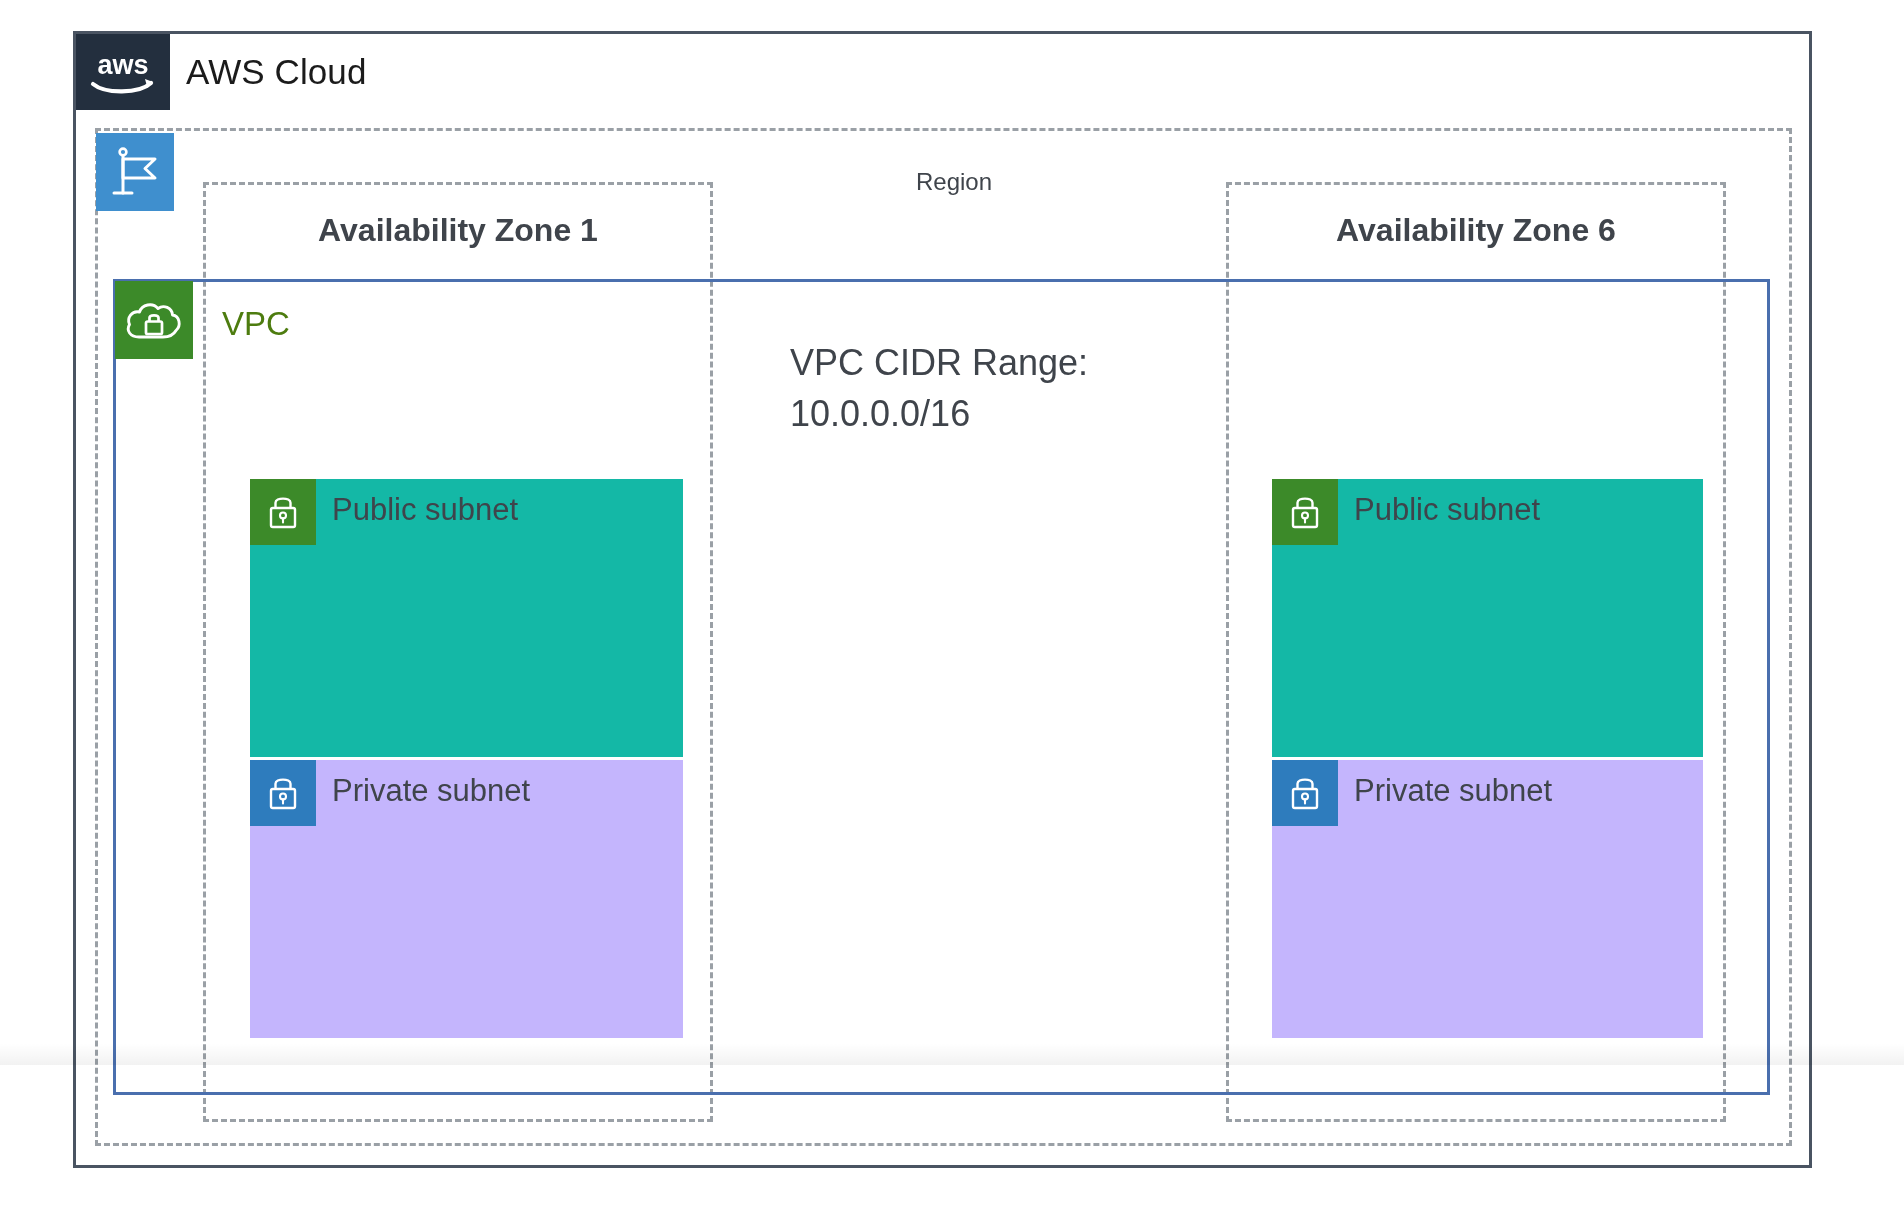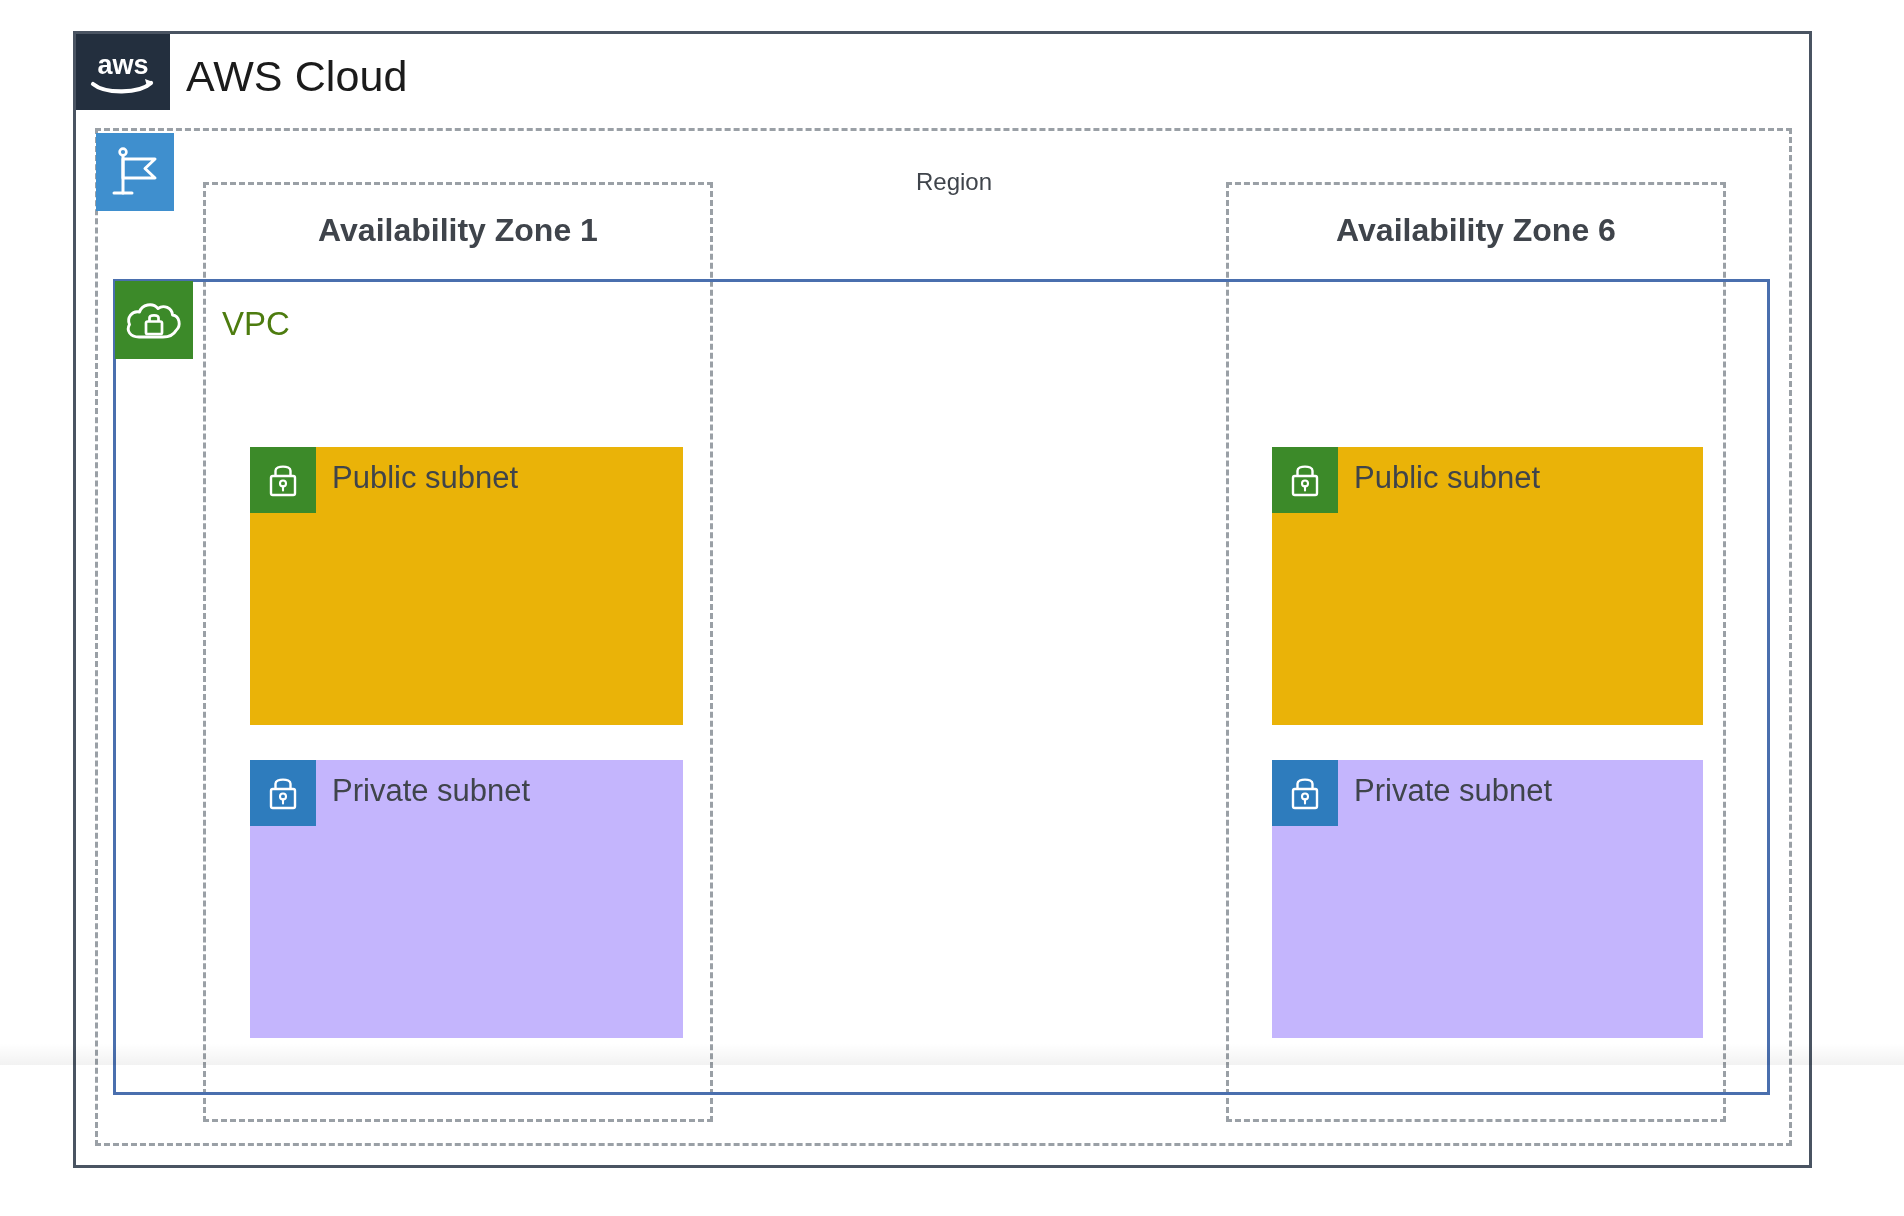--- a/index.html
+++ b/index.html
@@ -47,21 +47,21 @@
     display: flex;
     align-items: center;
     justify-content: center;
   }
   .aws-logo-badge svg { display: block; }
 
   .aws-cloud-title {
     position: absolute;
     left: 186px;
     top: 52px;
-    font-size: 43px;
+    font-size: 35px;
     color: #1b1b1b;
     letter-spacing: 0.1px;
     white-space: nowrap;
   }
 
   
   .region-frame {
     position: absolute;
     left: 95px;
     top: 128px;
@@ -160,21 +160,21 @@
     font-size: 36px;
     line-height: 1.42;
     color: #3f444b;
   }
 
   
   .subnet {
     position: absolute;
     box-sizing: border-box;
   }
-  .subnet.public  { background: #eab308; }
+  .subnet.public  { background: #14b8a6; margin-top: 32px; }
   .subnet.private { background: #c4b5fd; }
 
   .subnet.public-az1  { left: 250px;  top: 447px; width: 433px; height: 278px; }
   .subnet.private-az1 { left: 250px;  top: 760px; width: 433px; height: 278px; }
   .subnet.public-az2  { left: 1272px; top: 447px; width: 431px; height: 278px; }
   .subnet.private-az2 { left: 1272px; top: 760px; width: 431px; height: 278px; }
 
   .subnet-icon {
     position: absolute;
     left: 0;
@@ -250,20 +250,24 @@
     <svg width="62" height="50" viewBox="0 0 62 50" aria-hidden="true">
       <path d="M16 42 C7 42, 3 35.5, 6.5 29.5 C3.5 22.5, 9 15.5, 16.5 17
                C19 9.5, 29.5 7, 35 13.5 C40.5 9.5, 49 12.5, 49.5 20
                C56.5 21, 58.5 30.5, 53 35.5 C50.5 40, 45 42, 40 42 Z" fill="none" stroke="#ffffff" stroke-width="2.9" stroke-linejoin="round"></path>
       <rect x="23" y="26.5" width="16" height="12.5" rx="1.6" fill="none" stroke="#ffffff" stroke-width="2.7"></rect>
       <path d="M26.5 26.5 V22.8 C26.5 19.5, 35.5 19.5, 35.5 22.8 V26.5" fill="none" stroke="#ffffff" stroke-width="2.7"></path>
     </svg>
   </div>
   <div class="vpc-label">VPC</div>
 
+  <div class="cidr-note">
+    <div>VPC CIDR Range:</div>
+    <div>10.0.0.0/16</div>
+  </div>
 
   <div class="subnet public public-az1">
     <div class="subnet-icon green">
       <svg width="40" height="44" viewBox="0 0 40 44" aria-hidden="true">
         <rect x="8" y="18" width="24" height="19" rx="1.8" fill="none" stroke="#ffffff" stroke-width="2.4"></rect>
         <path d="M12.5 18 V12.8 C12.5 7.2, 27.5 7.2, 27.5 12.8 V18" fill="none" stroke="#ffffff" stroke-width="2.4"></path>
         <circle cx="20" cy="25.5" r="3" fill="none" stroke="#ffffff" stroke-width="2.1"></circle>
         <line x1="20" y1="28" x2="20" y2="32.5" stroke="#ffffff" stroke-width="2.1" stroke-linecap="round"></line>
       </svg>
     </div>

